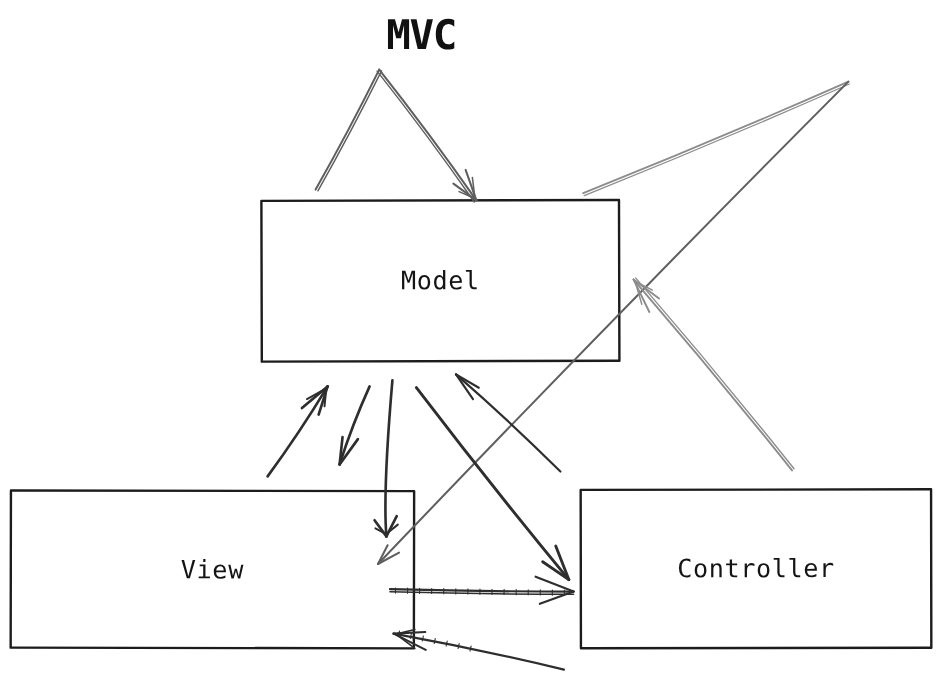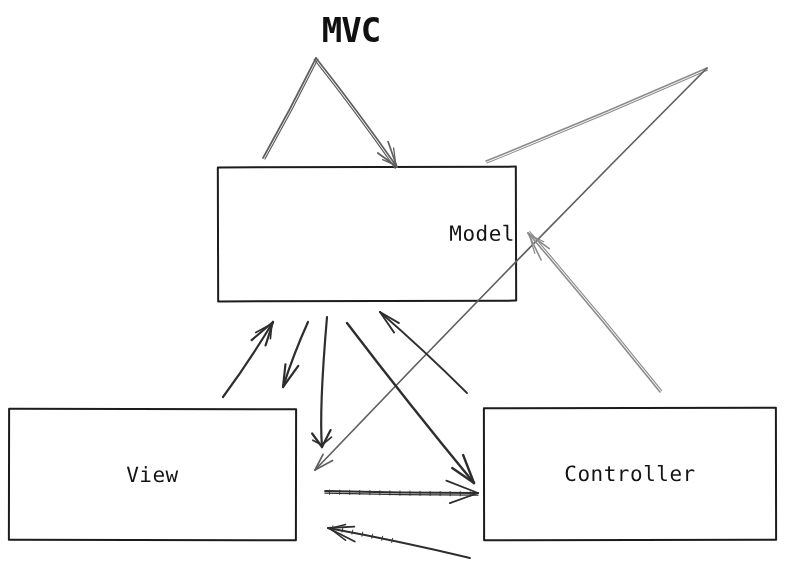--- a/index.html
+++ b/index.html
@@ -43,24 +43,24 @@
     z-index:3;
   }
   .node{z-index:1;}
 </style>
 </head>
 <body>
 
 <div id="stage">
   <div id="diagram-title">MVC</div>
 
-<div class="node" style="left: 217px; top: 166px; width: 300px; height: 136px; transform: rotate(-0.15deg); border-color: rgb(28, 28, 28); justify-content: flex-end;">
+<div class="node" style="left: 217px; top: 166px; width: 300px; height: 136px; transform: rotate(-0.15deg); border-color: rgb(28, 28, 28);">
       <span class="node-label">Model</span>
     </div>
-    <div class="node" style="left: 8px; top: 408px; width: 289px; height: 133px; transform: rotate(0.1deg); border-color: rgb(28, 28, 28);">
+    <div class="node" style="left: 8px; top: 408px; width: 338px; height: 133px; transform: rotate(0.1deg); border-color: rgb(28, 28, 28);">
       <span class="node-label">View</span>
     </div>
     <div class="node" style="left: 483px; top: 407px; width: 294px; height: 134px; transform: rotate(-0.1deg); border-color: rgb(28, 28, 28);">
       <span class="node-label">Controller</span>
     </div>
     <svg width="790" height="566" id="arrow-layer">
       <path d="M263 158 Q290.8253593499542 108.70244045547574 316 58" stroke="#5f5f5f" stroke-width="1.7" fill="none" stroke-linecap="round"></path>
       <path d="M264.94386037993286 159.03024600136442 Q292.7692197298871 109.73268645684016 317.94386037993286 59.030246001364404" stroke="#5f5f5f" stroke-width="1.19" fill="none" stroke-linecap="round"></path>
       <path d="M316 58 Q358.1052862462279 111.30708086289488 397 167" stroke="#5f5f5f" stroke-width="1.7" fill="none" stroke-linecap="round"></path>
       <path d="M314.23418512914935 59.31221105081563 Q356.33947137537723 112.6192919137105 395.23418512914935 168.31221105081562" stroke="#5f5f5f" stroke-width="1.19" fill="none" stroke-linecap="round"></path>

